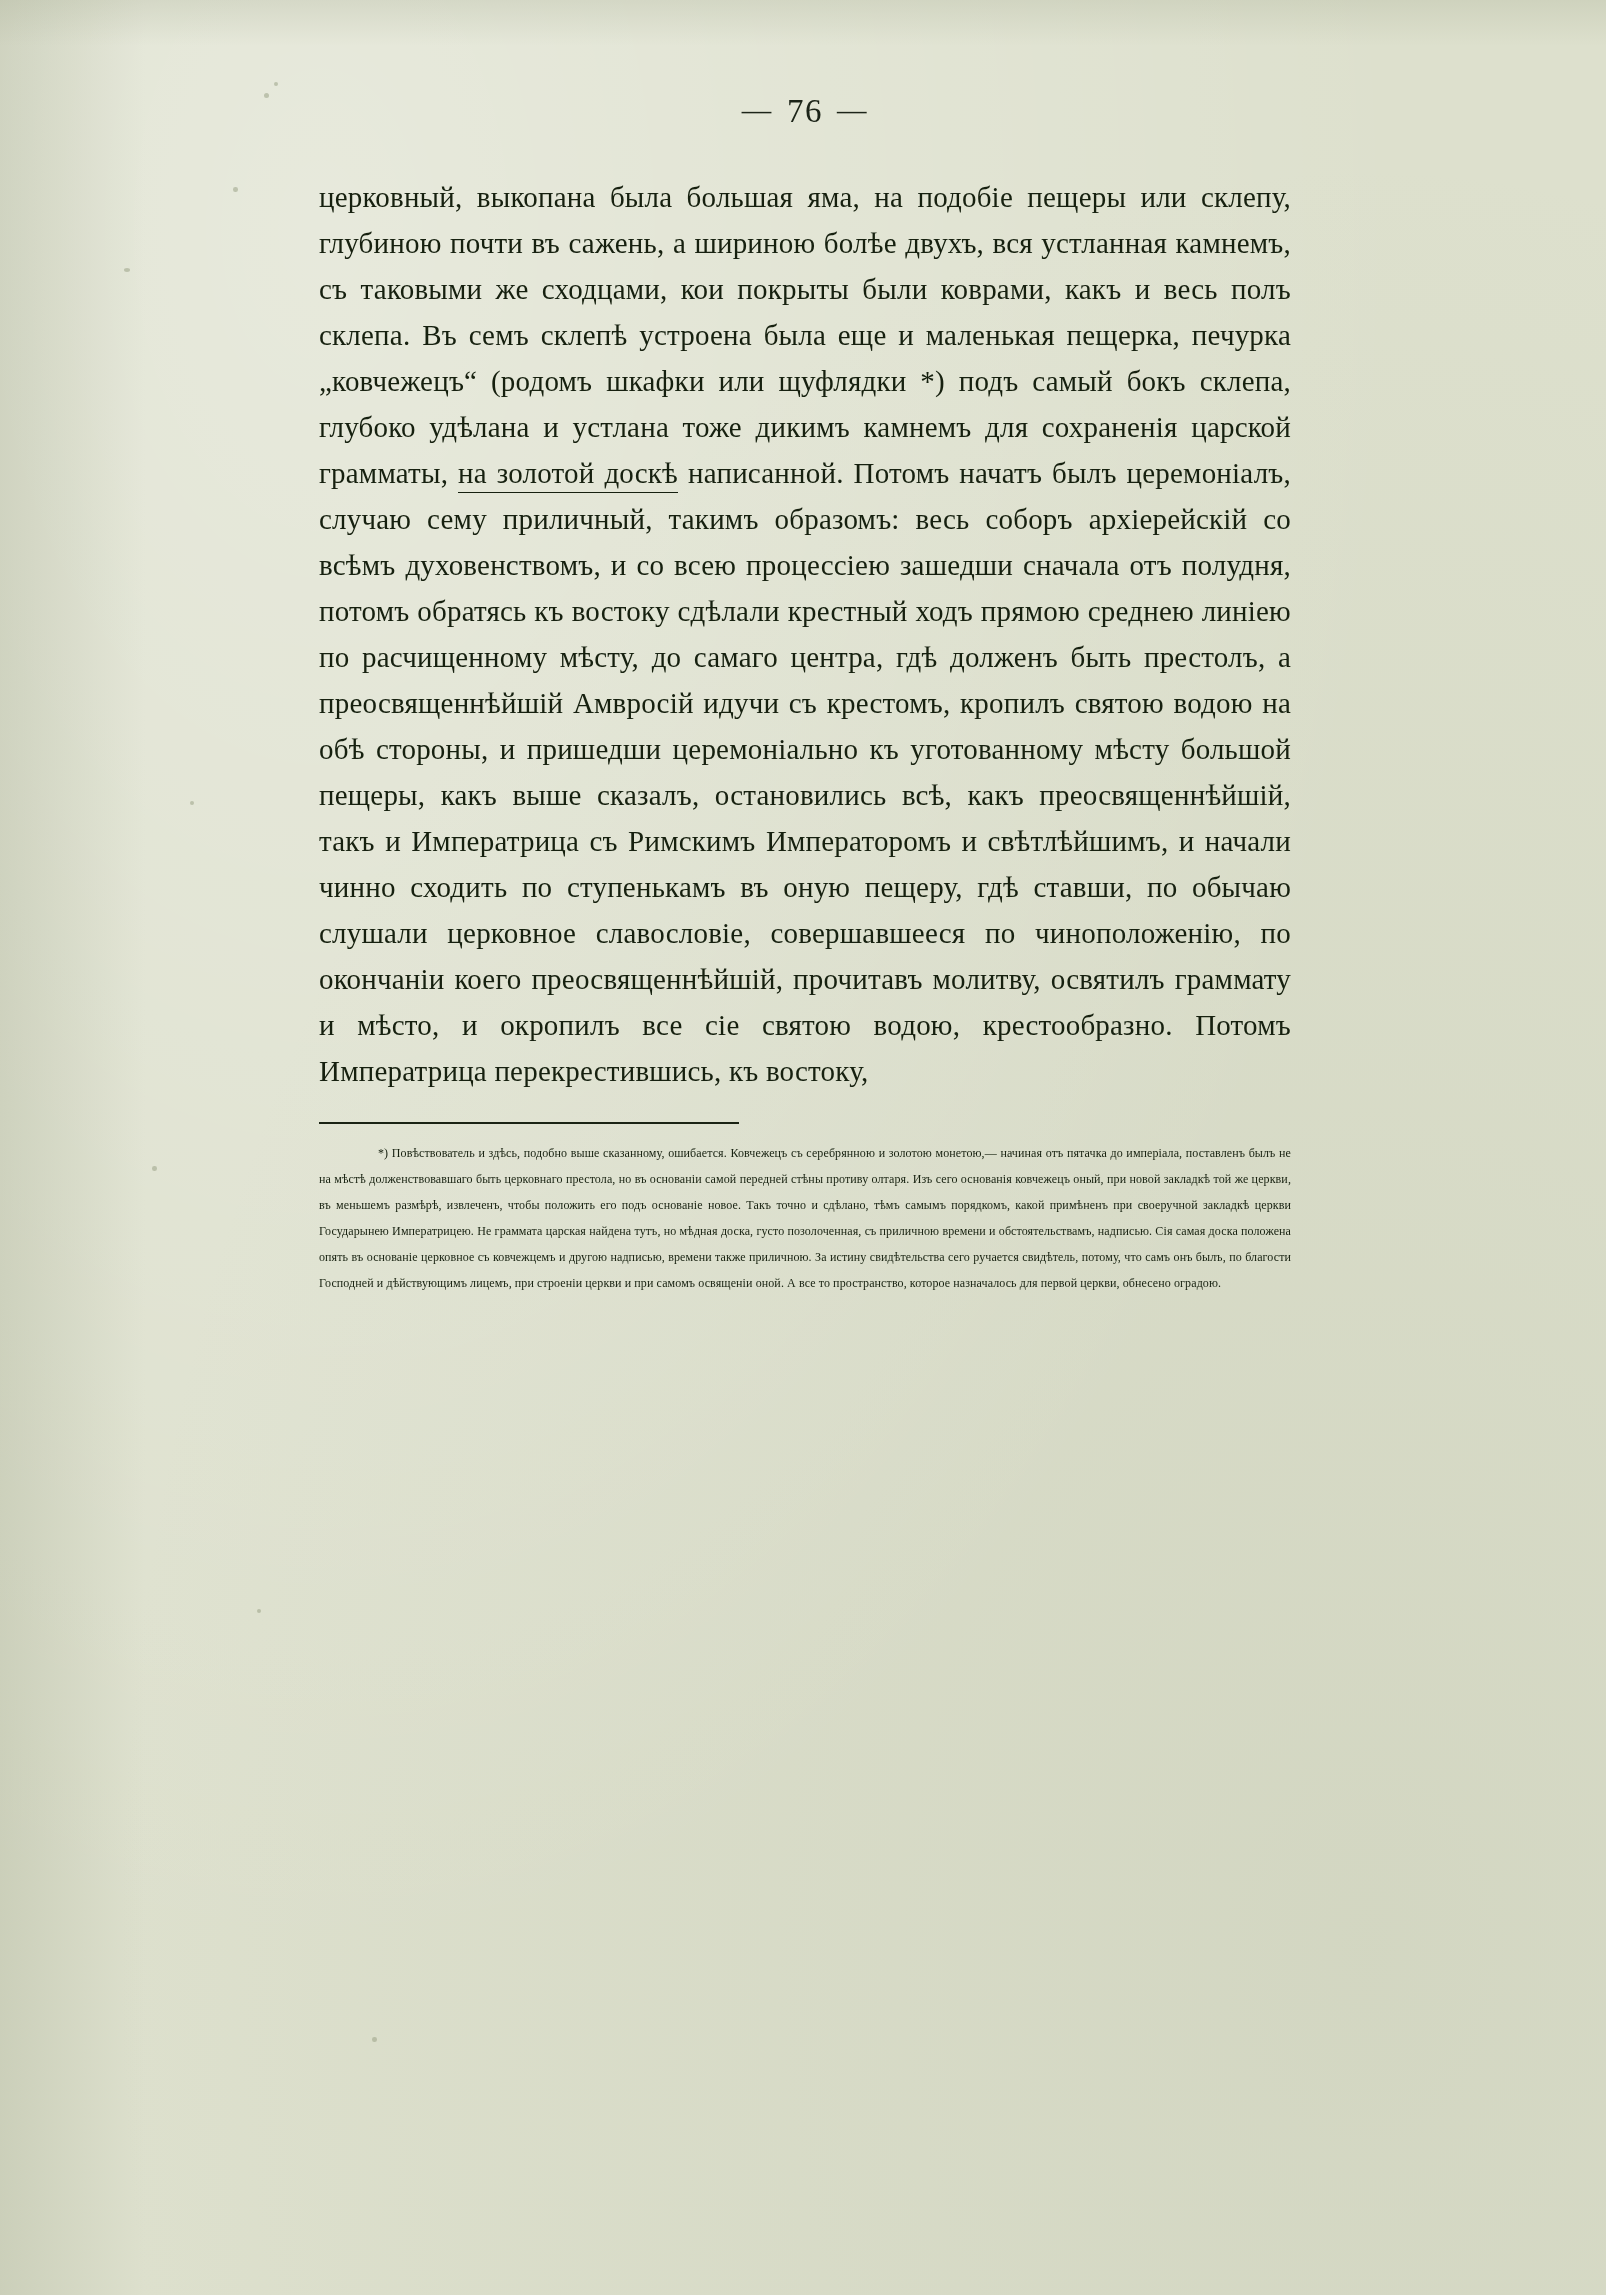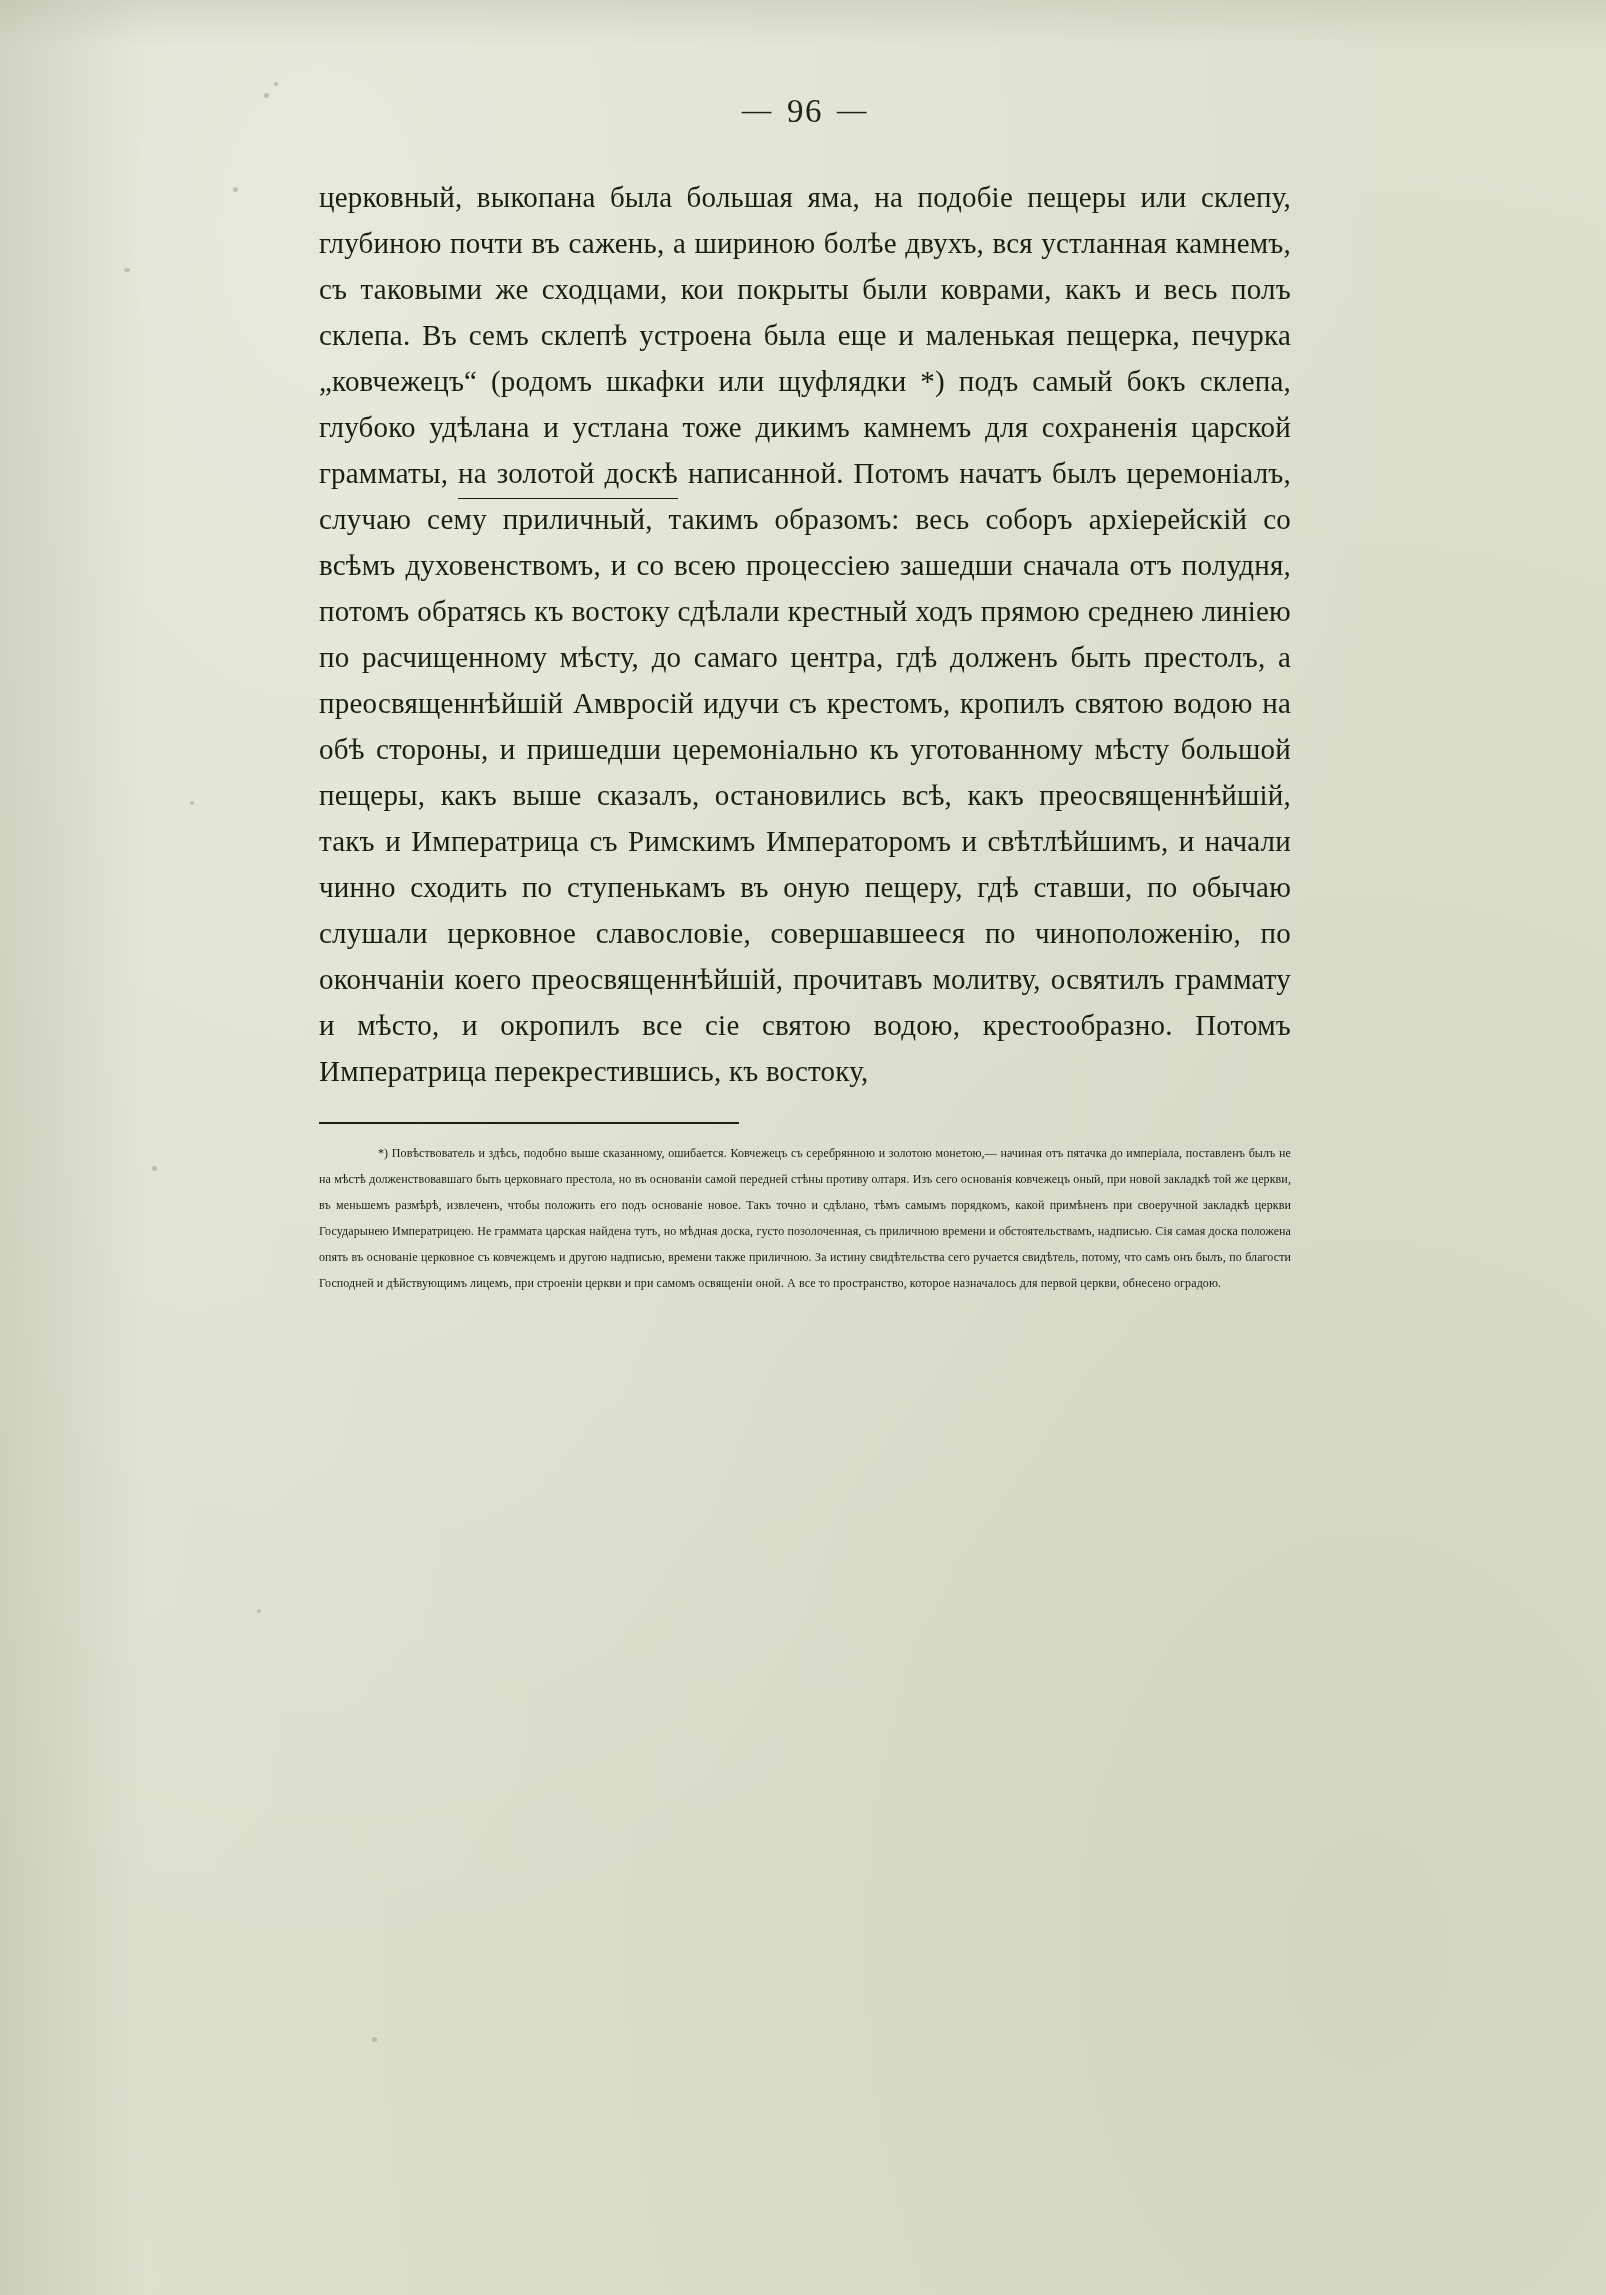--- a/index.html
+++ b/index.html
@@ -67,21 +67,21 @@
     font-size: 29px;
     line-height: 46px;
     color: #16200f;
     text-align: justify;
     text-justify: inter-word;
     letter-spacing: 0.2px;
     font-family: "Liberation Serif", serif;
   }
   .body-text p .underline {
     border-bottom: 1.6px solid #16200f;
-    padding-bottom: 9px;
+    padding-bottom: 3px;
   }
   .rule {
     width: 420px;
     height: 2.3px;
     background: #1a2313;
     margin: 28px 0 15.5px 0;
   }
   .footnote {
     font-size: 12px;
     line-height: 26px;
@@ -106,21 +106,21 @@
   <div class="speck" style="left:233px; top:187px; width:4.7px; height:4.7px;"></div>
   <div class="speck" style="left:124px; top:268px; width:6.2px; height:3.9px;"></div>
   <div class="speck" style="left:190px; top:801px; width:3.9px; height:3.9px;"></div>
   <div class="speck" style="left:152px; top:1166px; width:4.7px; height:4.7px;"></div>
   <div class="speck" style="left:257px; top:1609px; width:3.9px; height:3.9px;"></div>
   <div class="speck" style="left:372px; top:2037px; width:4.7px; height:4.7px;"></div>
 
   <div class="content">
 
     <div class="page-number">
-      <span class="dash">—</span><span>96</span><span class="dash">—</span>
+      <span class="dash">—</span><span>76</span><span class="dash">—</span>
     </div>
 
     <div class="body-text">
       <p><span>церковный, выкопана была большая яма, на подобіе пещеры или склепу, глубиною почти въ сажень, а шириною болѣе двухъ, вся устланная камнемъ, съ таковыми же сходцами, кои покрыты были коврами, какъ и весь полъ склепа. Въ семъ склепѣ устроена была еще и маленькая пещерка, печурка „ковчежецъ“ (родомъ шкафки или щуфлядки *) подъ самый бокъ склепа, глубоко удѣлана и устлана тоже дикимъ камнемъ для сохраненія царской грамматы, </span><span class="underline">на золотой доскѣ</span><span> написанной. Потомъ начатъ былъ церемоніалъ, случаю сему приличный, такимъ образомъ: весь соборъ архіерейскій со всѣмъ духовенствомъ, и со всею процессіею зашедши сначала отъ полудня, потомъ обратясь къ востоку сдѣлали крестный ходъ прямою среднею линіею по расчищенному мѣсту, до самаго центра, гдѣ долженъ быть престолъ, а преосвященнѣйшій Амвросій идучи съ крестомъ, кропилъ святою водою на обѣ стороны, и пришедши церемоніально къ уготованному мѣсту большой пещеры, какъ выше сказалъ, остановились всѣ, какъ преосвященнѣйшій, такъ и Императрица съ Римскимъ Императоромъ и свѣтлѣйшимъ, и начали чинно сходить по ступенькамъ въ оную пещеру, гдѣ ставши, по обычаю слушали церковное славословіе, совершавшееся по чиноположенію, по окончаніи коего преосвященнѣйшій, прочитавъ молитву, освятилъ граммату и мѣсто, и окропилъ все сіе святою водою, крестообразно. Потомъ Императрица перекрестившись, къ востоку,</span></p>
     </div>
 
     <div class="rule"></div>
 
     <div class="footnote">
       <span class="lead">*)</span>

